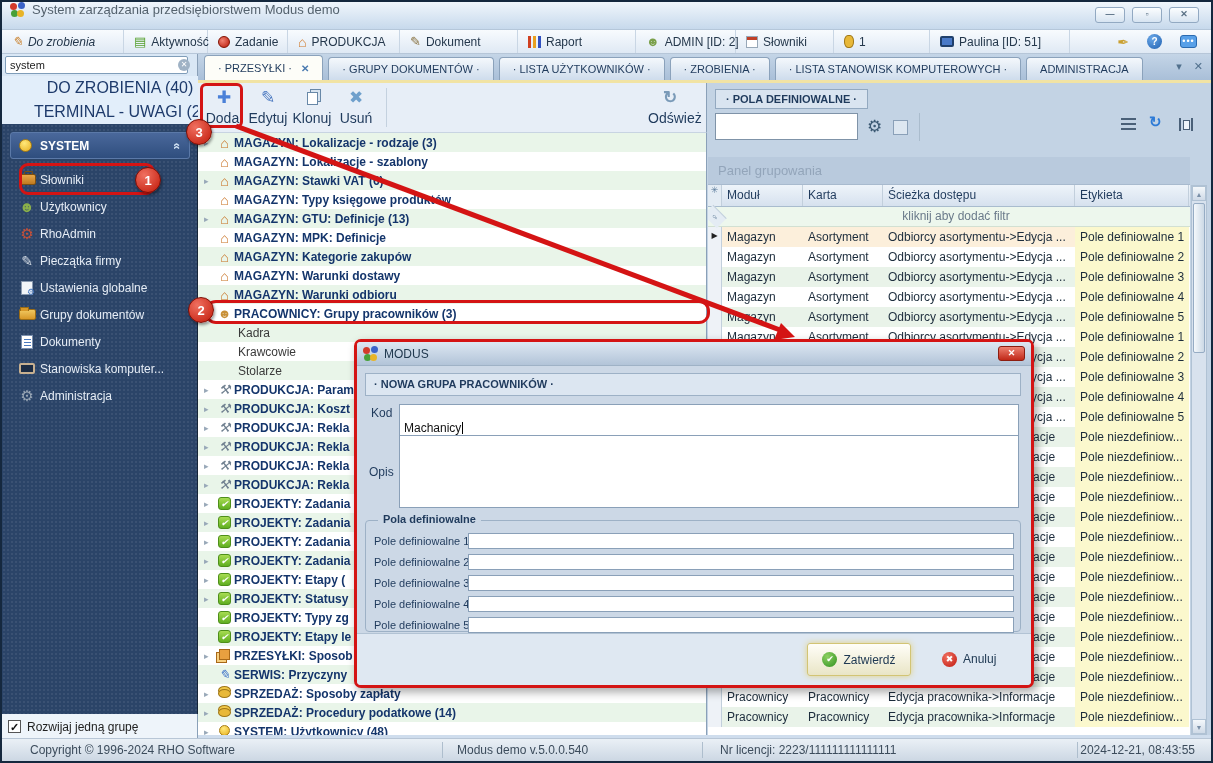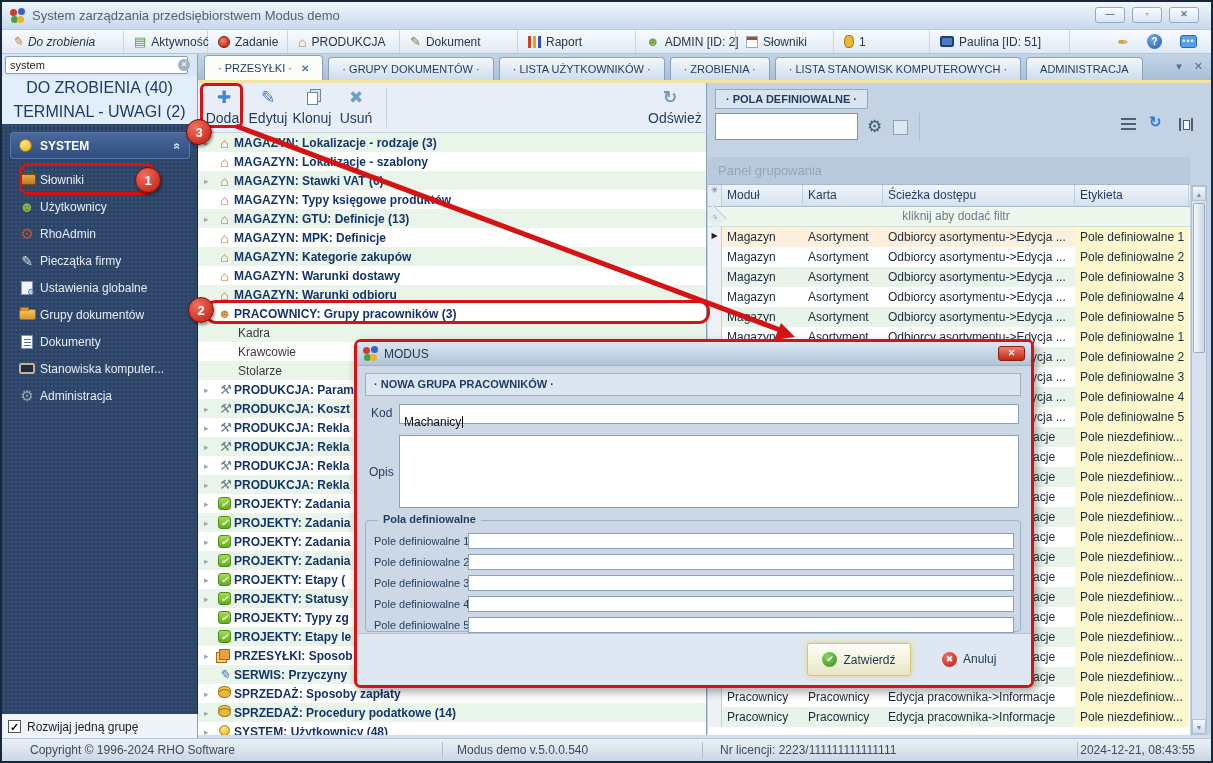--- a/index.html
+++ b/index.html
@@ -1,21 +1,21 @@
 <!DOCTYPE html>
 <html><head>
 <meta charset="utf-8">
 <style>
   html,body{margin:0;padding:0;background:#444;}
   *{box-sizing:border-box;font-family:"Liberation Sans",sans-serif;}
   #window{position:relative;width:1213px;height:763px;margin:0 auto;border:2px solid #15283e;
     background:#cfdded;overflow:hidden;}
   
   .titlebar{position:absolute;left:0;top:0;right:0;height:28px;background:linear-gradient(#f0f6fc,#c7d9ec);
-    border-bottom:1px solid #b5c7da;display:flex;align-items:center;padding-left:8px;}
+    border-bottom:1px solid #b5c7da;display:flex;padding-left:8px;}
   .title{font-size:13px;color:#54626e;margin-left:7px;}
   .winbtns{position:absolute;right:12px;top:5px;display:flex;gap:7px;}
   .winbtn{width:30px;height:16px;border:1px solid #92a9c2;border-radius:3px;
     background:linear-gradient(#fbfdfe,#d7e4f1);color:#5a7185;font-size:9px;line-height:13px;
     text-align:center;font-weight:bold;cursor:default;}
   
   .logo{position:relative;display:inline-block;width:15px;height:15px;}
   .logo i{position:absolute;width:7px;height:7px;border-radius:50%;}
   .logo .d1{left:0;top:1px;background:#d23a2a;}
   .logo .d2{right:0;top:0;background:#3a62c8;}
@@ -44,21 +44,21 @@
   .ic-help{width:15px;height:15px;border-radius:50%;background:radial-gradient(circle at 35% 30%,#6aa8e8,#2060b0);
     color:#fff;font-size:10px;font-weight:bold;text-align:center;line-height:15px;display:inline-block;}
   .ic-chat{width:17px;height:13px;background:#58a0e8;border:1px solid #2a6ab0;border-radius:3px;display:inline-block;
     color:#fff;font-size:9px;line-height:11px;text-align:center;letter-spacing:1px;}
   
   .lsearchwrap{position:absolute;left:0;top:52px;width:196px;height:22px;background:#d9e7f5;border-right:1px solid #8aa0b8;}
   .lsearch{position:absolute;left:3px;top:2px;width:183px;height:18px;background:#fff;border:1px solid #7f9db9;
     border-radius:2px;font-size:11px;line-height:16px;padding:0 16px 0 4px;color:#222;}
   .lclear{position:absolute;right:7px;top:5px;width:12px;height:12px;border-radius:50%;background:#9fb2c5;
     color:#fff;font-size:8px;line-height:12px;text-align:center;}
-  .todo{position:absolute;left:0;top:74px;width:196px;height:48px;background:#e2eefa;border-right:1px solid #8aa0b8;text-align:center;}
+  .todo{position:absolute;left:0;top:74px;width:237px;height:48px;background:#e2eefa;border-right:1px solid #8aa0b8;text-align:center;}
   .todo-item{font-size:16px;color:#1d3a6b;line-height:24px;cursor:default;}
   .navpanel{position:absolute;left:0;top:122px;width:196px;height:590px;background:#2b4468;border-right:1px solid #152438;
     background-image:radial-gradient(rgba(255,255,255,.07) 1px,transparent 1.2px);background-size:4px 4px;}
   .navheader{position:absolute;left:8px;top:8px;width:180px;height:27px;background:linear-gradient(#4a689b,#2f4e7e);
     border:1px solid #5b79a8;border-radius:3px;display:flex;align-items:center;color:#fff;font-weight:bold;
     font-size:12px;padding:0 8px;}
   .navheader .chev{margin-left:auto;color:#cfe0f2;font-size:12px;transform:rotate(90deg);}
   .nvi-bulb{width:13px;height:13px;border-radius:50%;background:radial-gradient(circle at 40% 30%,#ffe87a,#e8b020);border:1px solid #a87d14;display:inline-block;margin-right:8px;}
   .navlist{position:absolute;left:12px;top:42px;right:4px;}
   .nav-item{height:27px;display:flex;align-items:center;color:#e6edf6;font-size:12px;cursor:default;}
@@ -168,21 +168,21 @@
     background:#ccd8e6;box-shadow:3px 4px 10px rgba(0,0,0,.35);z-index:40;}
   .dtitle{height:24px;background:linear-gradient(#dde7f2,#b2c4d8);display:flex;align-items:center;padding:0 6px;
     border-bottom:1px solid #9fb2c6;border-radius:3px 3px 0 0;}
   .dtitle .title{font-size:12px;color:#20384e;margin-left:6px;}
   .dclose{margin-left:auto;width:27px;height:15px;background:linear-gradient(#ee8070,#c02818);border:1px solid #8c1d10;
     border-radius:3px;color:#fff;font-size:9px;text-align:center;line-height:13px;font-weight:bold;}
   .dheader{position:absolute;left:8px;top:31px;right:10px;height:23px;background:#dce6f1;border:1px solid #9db1c6;
     font-size:11px;font-weight:bold;color:#1f3a5c;line-height:21px;padding-left:8px;}
   .dlab{position:absolute;font-size:12px;color:#1f3a5c;}
   .dkod{position:absolute;left:42px;top:62px;width:620px;height:18px;background:#fff;border:1px solid #8aa0b8;
-    font-size:12px;line-height:16px;padding:9px 4px;color:#111;}
+    font-size:12px;line-height:16px;padding:15px 4px;color:#111;}
   .caret{display:inline-block;width:1px;height:12px;background:#000;vertical-align:-2px;margin-left:1px;}
   .dopis{position:absolute;left:42px;top:93px;width:620px;height:73px;background:#fff;border:1px solid #8aa0b8;}
   .dfs{position:absolute;left:8px;top:178px;width:656px;height:112px;border:1px solid #9db1c6;border-radius:4px;}
   .dfs-legend{position:absolute;left:12px;top:-8px;background:#ccd8e6;padding:0 5px;font-size:11px;font-weight:bold;color:#1f3a5c;}
   .dfrow-label{position:absolute;left:8px;font-size:11px;color:#1f3a5c;}
   .dfrow-input{position:absolute;left:102px;width:546px;height:16px;background:#fff;border:1px solid #8aa0b8;}
   .dfooter{position:absolute;left:0;bottom:0;width:100%;height:52px;background:#dfe8f2;border-top:1px solid #b2c3d4;
     border-radius:0 0 4px 4px;}
   .dsubmit{position:absolute;left:450px;top:9px;width:104px;height:33px;background:linear-gradient(#fffef8,#e9e5c6);
     border:1px solid #d2c474;border-radius:3px;box-shadow:0 0 6px #e3d27f;font-size:12px;color:#203a54;

